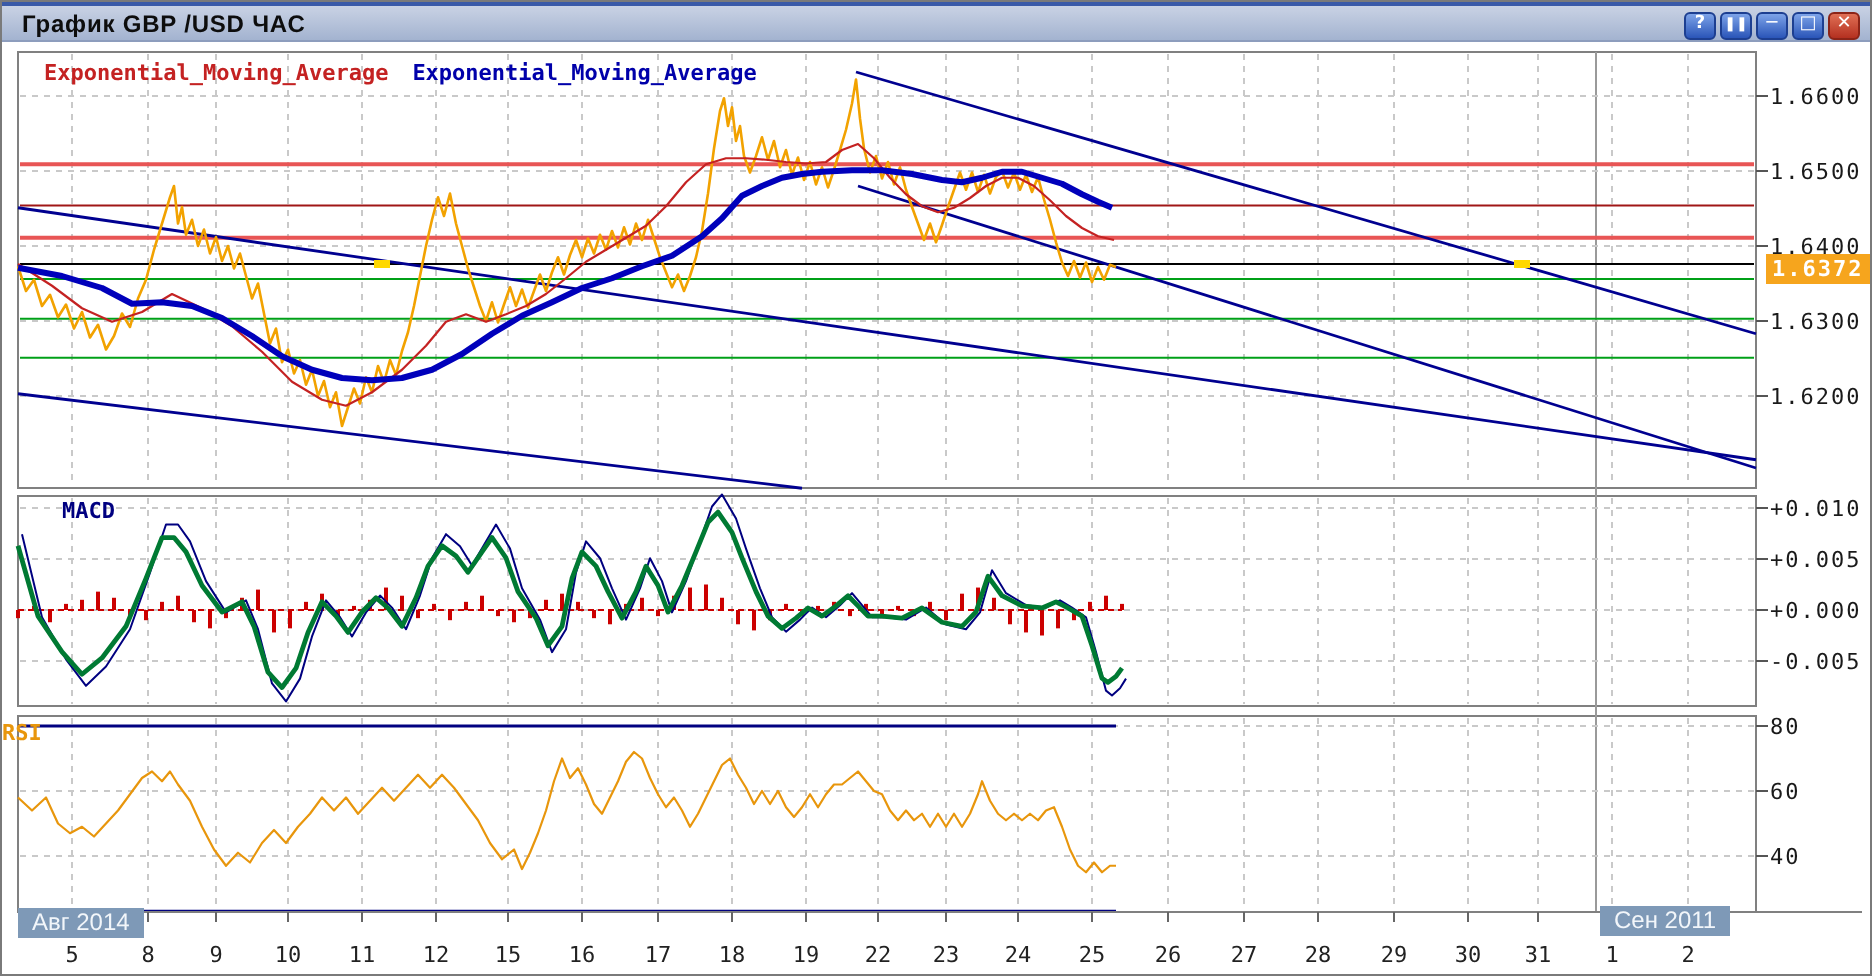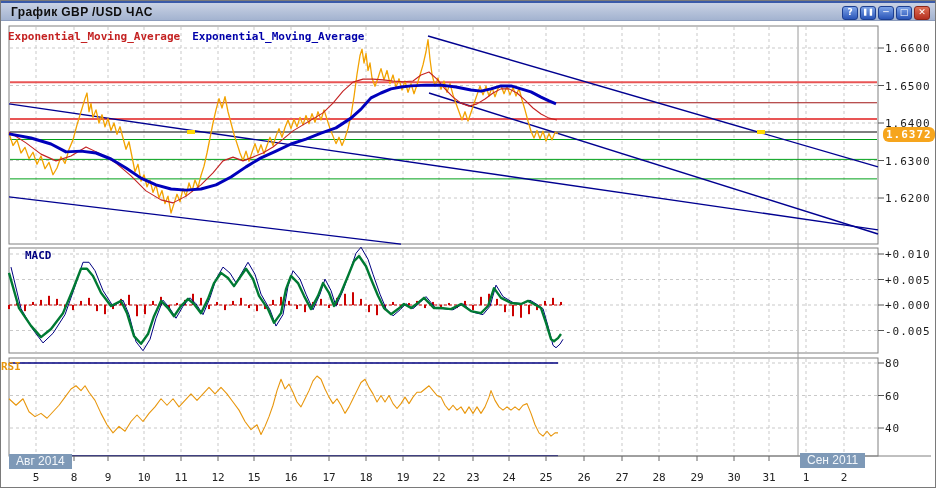--- a/index.html
+++ b/index.html
@@ -11,28 +11,28 @@
   .title{font-weight:700;font-size:12px;color:#0d0d0d;letter-spacing:.4px;}
   .winbtns{position:absolute;right:5px;top:3px;display:flex;gap:2px;}
   .wbtn{width:16px;height:14px;border-radius:3px;box-sizing:border-box;
     background:linear-gradient(#7da3e8,#2a55b8);border:1px solid #1d3f91;color:#fff;
     font:700 9px/11px "DejaVu Sans",sans-serif;text-align:center;cursor:pointer;}
   .wbtn.close{background:linear-gradient(#e07055,#b43020);border-color:#8c2417;}
   .content{position:absolute;top:20px;left:0;width:936px;height:468px;background:#ffffff;}
   svg{position:absolute;top:0;left:0;}
   text.ax{font-family:"DejaVu Sans Mono",monospace;font-size:11px;fill:#1a1a1a;letter-spacing:1px;}
   text.day{font-family:"DejaVu Sans Mono",monospace;font-size:11px;fill:#222;}
-  .legend{position:absolute;top:9px;left:7px;font:700 11px "DejaVu Sans Mono",monospace;white-space:nowrap;}
+  .legend{position:absolute;top:9px;left:1px;font:700 11px "DejaVu Sans Mono",monospace;white-space:nowrap;padding-left:20px;}
   .legend .r{color:#c42222;margin-right:12px;}
   .legend .b{color:#0000aa;}
   .plabel{position:absolute;font:700 11px "DejaVu Sans Mono",monospace;}
-  .plabel.macd{top:228px;left:24px;color:#000080;}
+  .plabel.macd{top:228px;left:30px;color:#000080;}
   .plabel.rsi{top:339px;left:0;color:#e8960c;}
   .badge{position:absolute;top:106px;left:882px;background:#f6a51d;color:#fff;
-    font:700 11px/13px "DejaVu Sans Mono",monospace;letter-spacing:1px;padding:1px 3px;border-radius:6px;}
+    font:700 11px/13px "DejaVu Sans Mono",monospace;letter-spacing:1px;padding:1px 3px;}
   .month{position:absolute;background:#7e99b7;color:#f2f6fa;
     font:12px/15px "Liberation Sans",sans-serif;padding:0 7px;height:15px;}
   .month.aug{top:433px;left:8px;}
   .month.sep{top:432px;left:799px;text-align:center;}
 </style>
 </head>
 <body>
 
 <div class="window">
   <div class="titlebar">

